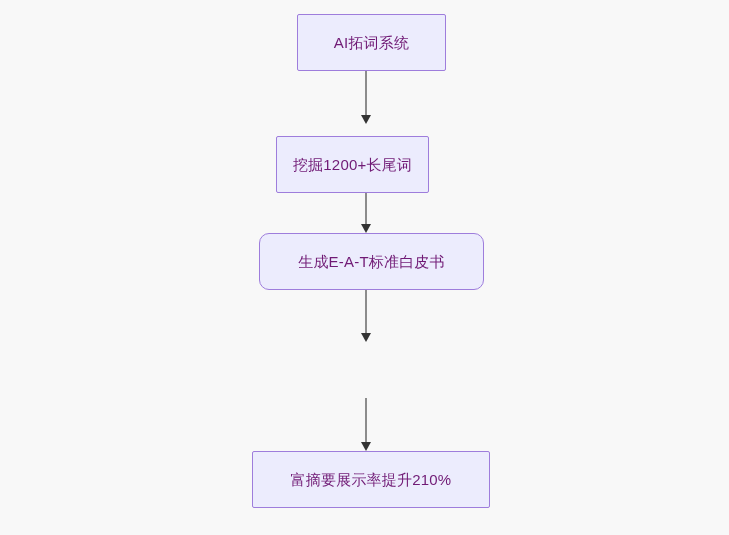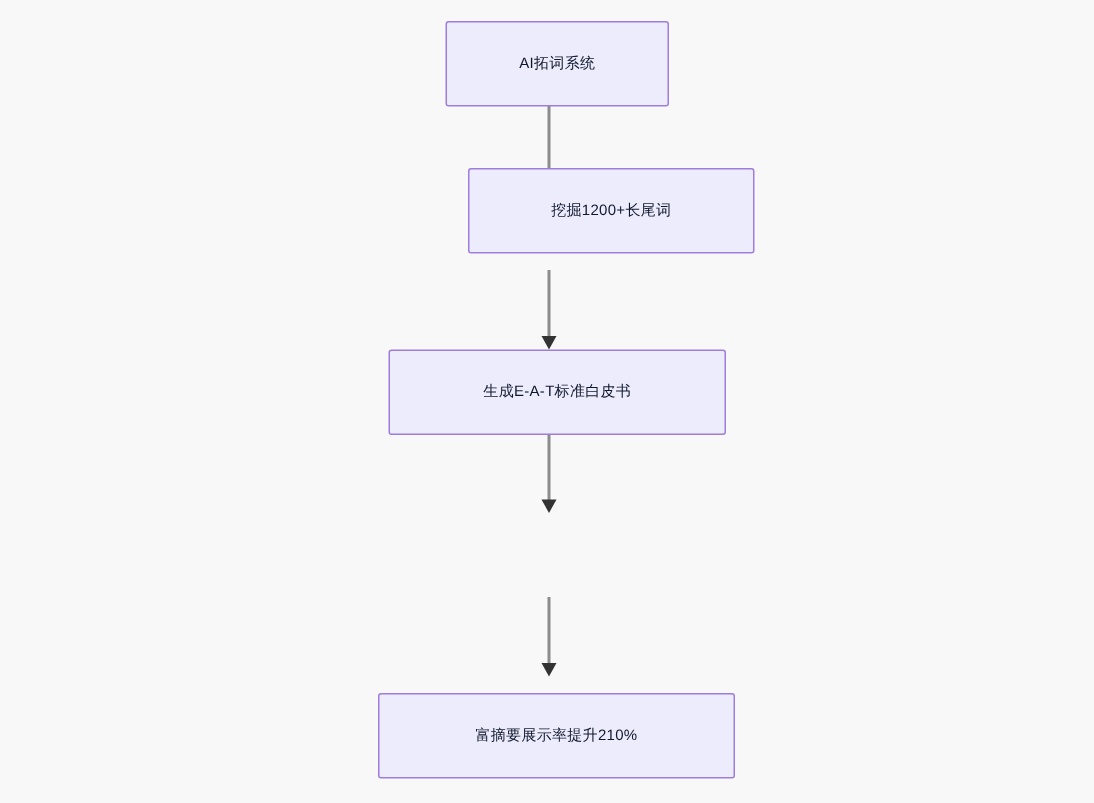--- a/index.html
+++ b/index.html
@@ -24,23 +24,23 @@
     position: absolute;
     box-sizing: border-box;
     display: flex;
     align-items: center;
     justify-content: center;
     background: #ececfd;
     border: 1.6px solid #9e7ddc;
     border-radius: 2px;
   }
   .node-label {
-    font-size: 10px;
+    font-size: 15px;
     line-height: 1.2;
-    color: #0f172a;
+    color: #701a75;
     letter-spacing: 0.2px;
     white-space: nowrap;
     text-align: center;
   }
   .edge {
     position: absolute;
     overflow: visible;
   }
   .edge-line {
     stroke: #8c8c8c;
@@ -73,26 +73,26 @@
 
   <svg class="edge" style="left:360px; top:398px; width:12px; height:56px;" viewBox="0 0 12 56" xmlns="http://www.w3.org/2000/svg">
     <path class="edge-line" d="M6,0 L6,45"></path>
     <polygon class="edge-arrow" points="1,44 11,44 6,53"></polygon>
   </svg>
 
   <div class="node" style="left:297px; top:14px; width:149px; height:57px;">
     <span class="node-label">AI拓词系统</span>
   </div>
 
-  <div class="node" style="left:276px; top:112px; width:191px; height:57px;margin-left:36px;">
+  <div class="node" style="left:276px; top:136px; width:153px; height:57px;">
     <span class="node-label">挖掘1200+长尾词</span>
   </div>
 
-  <div class="node" style="left:259px; top:233px; width:225px; height:57px;">
+  <div class="node" style="left:259px; top:233px; width:225px; height:57px;border-radius:10px;">
     <span class="node-label">生成E-A-T标准白皮书</span>
   </div>
 
 
-  <div class="node" style="left:252px; top:462px; width:238px; height:57px;">
+  <div class="node" style="left:252px; top:451px; width:238px; height:57px;">
     <span class="node-label">富摘要展示率提升210%</span>
   </div>
 
 </div>
 
 </body></html>

